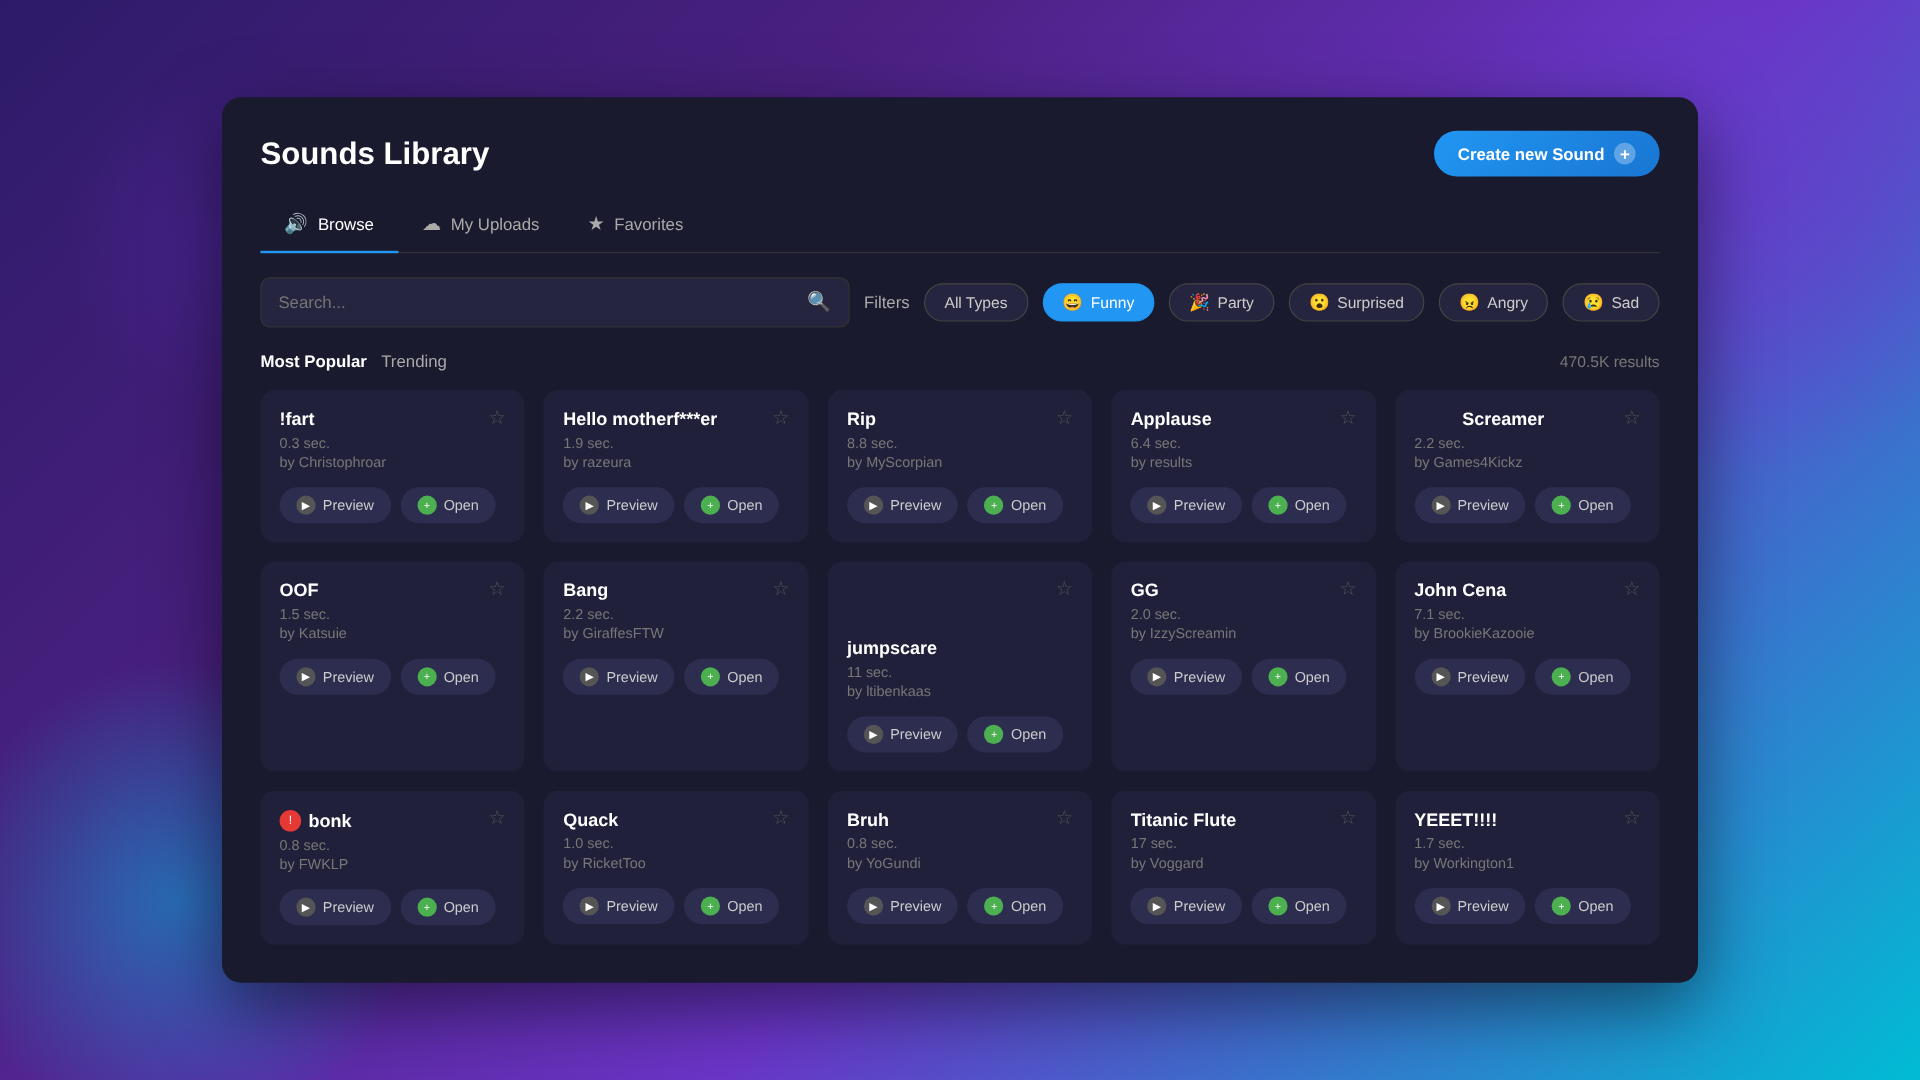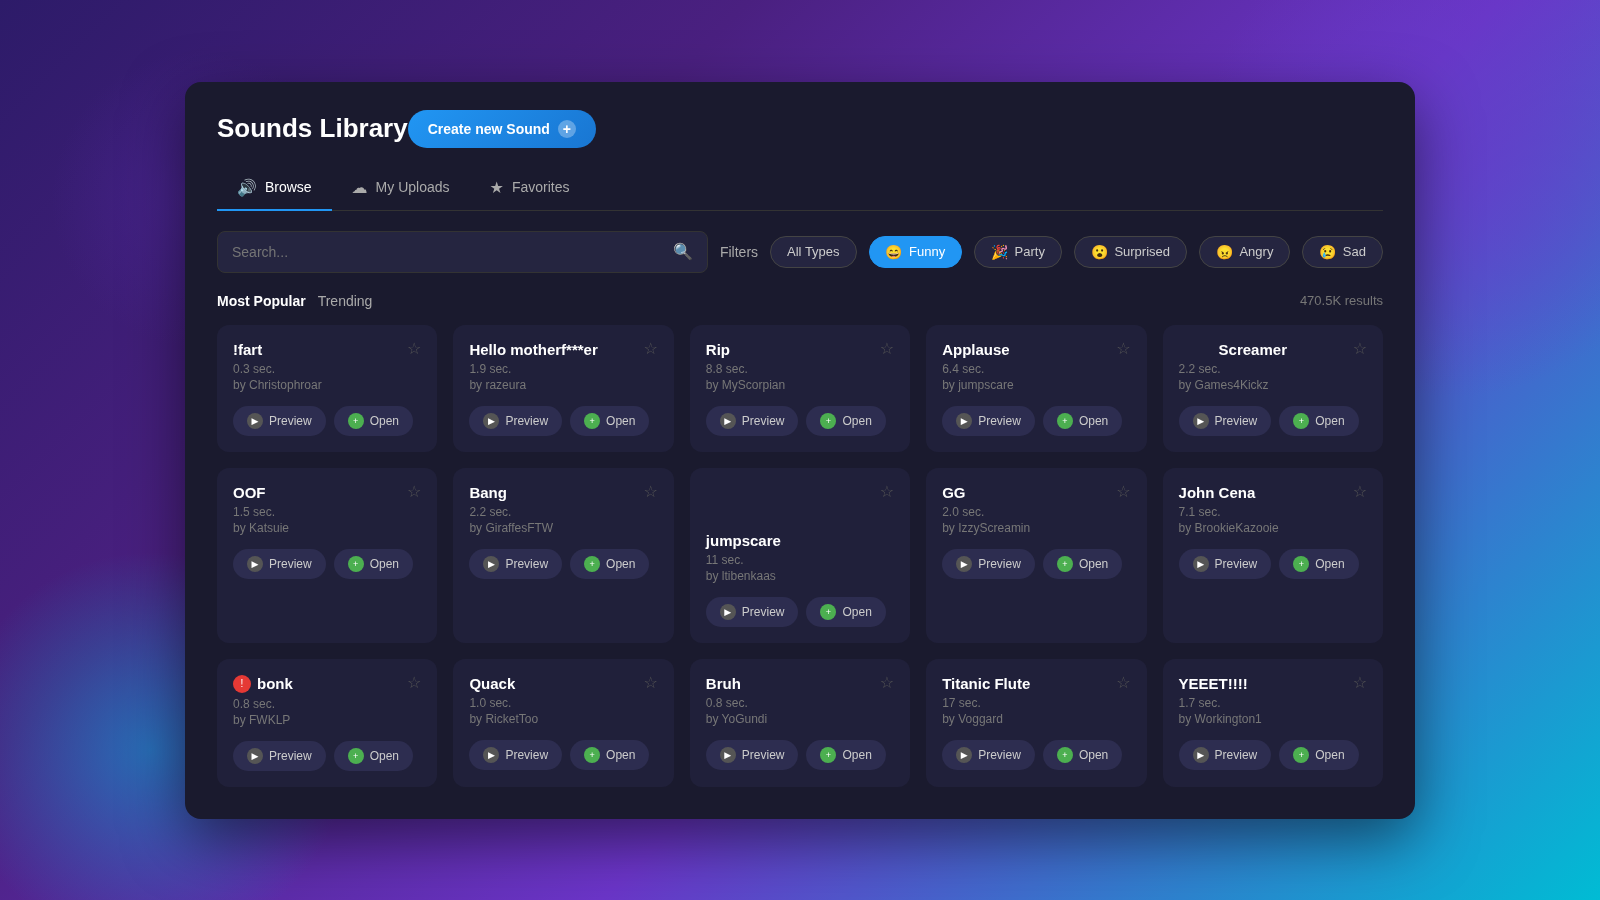--- a/index.html
+++ b/index.html
@@ -46,20 +46,21 @@
       background: #1a1a2e;
       border-radius: 16px;
       width: 1230px;
       min-height: 580px;
       padding: 28px 32px 32px;
       box-shadow: 0 20px 60px rgba(0,0,0,0.5);
     }
     .header-row {
       display: flex;
       align-items: center;
+      justify-content: space-between;
       margin-bottom: 20px;
     }
     .page-title {
       font-size: 26px;
       font-weight: 700;
       color: #fff;
     }
     .create-btn {
       background: linear-gradient(135deg, #2196f3, #1976d2);
       color: #fff;
@@ -399,21 +400,21 @@
   </div>
       <div class="sound-card">
     <div class="card-top">
       <div style="display:flex;align-items:center;gap:6px;">
 
         <span class="sound-name">Applause</span>
       </div>
       <span class="star-btn">☆</span>
     </div>
     <div class="sound-meta">6.4 sec.</div>
-    <div class="sound-author">by jumpscare</div>
+    <div class="sound-author">by results</div>
     <div class="card-actions">
       <button class="preview-btn">
         <span class="btn-icon">▶</span>
         <span>Preview</span>
       </button>
       <button class="open-btn">
         <span class="btn-icon">+</span>
         <span>Open</span>
       </button>
     </div>

